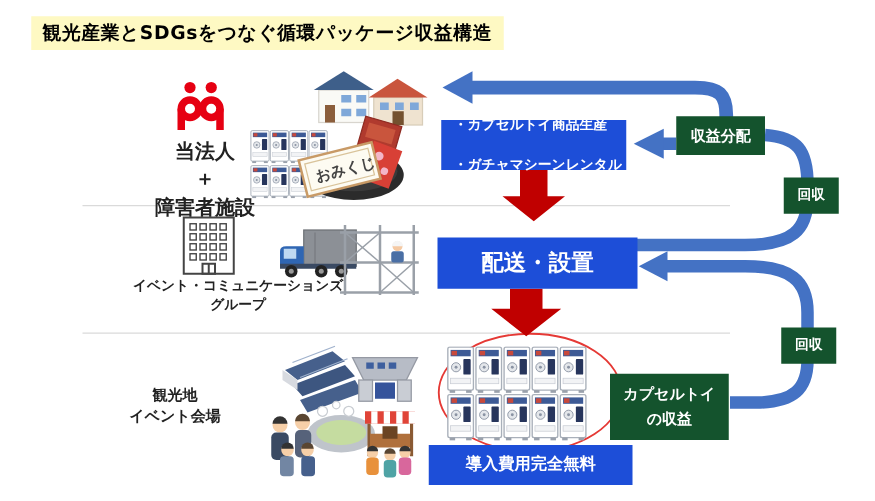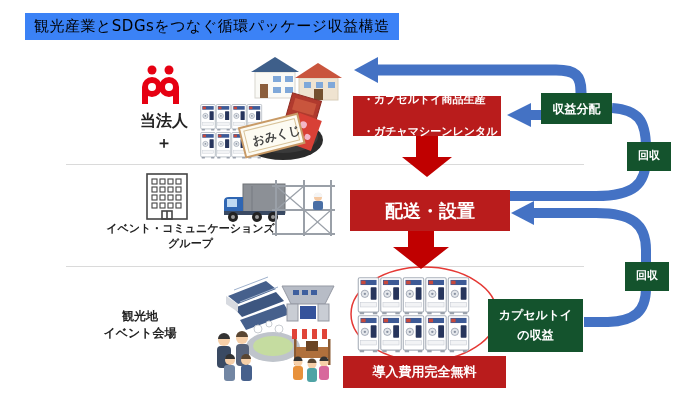--- a/index.html
+++ b/index.html
@@ -3,34 +3,34 @@
 <meta charset="utf-8">
 <style>
   html,body { margin:0; padding:0; background:#fff; }
   .stage {
     position:relative; width:700px; height:401px; background:#ffffff;
     font-family:"DejaVu Sans","Liberation Sans",sans-serif; overflow:hidden;
   }
   .layer { position:absolute; left:0; top:0; z-index:1; }
   .title {
     position:absolute; left:25px; top:13px; z-index:3;
-    background:#3b82f6; color:#000; font-weight:normal; font-size:15px;
+    background:#fef9c3; color:#000; font-weight:bold; font-size:15px;
     padding:4px 9px; letter-spacing:0.5px; white-space:nowrap;
   }
   .label {
     position:absolute; z-index:2; font-weight:bold; color:#222;
     text-align:center; line-height:1.4;
   }
   .label div { display:block; }
   .flowbox {
     position:absolute; z-index:2; color:#fff; font-weight:bold;
     display:flex; flex-direction:column; align-items:center; justify-content:center;
     text-align:center; line-height:1.5;
   }
-  .redbox  { background:#b91c1c;gap:16px; }
+  .redbox  { background:#1d4ed8;gap:16px; }
   .bluebox { background:#14532d; }
   .production-box   { left:353px; top:96px;  width:148px; height:40px; font-size:11px; align-items:flex-start; padding-left:10px; box-sizing:border-box; text-align:left; }
   .revenue-share-box{ left:541px; top:93px;  width:71px;  height:31px; font-size:12px; }
   .collection-top-box    { left:627px; top:142px; width:44px; height:29px; font-size:11px; }
   .delivery-box     { left:350px; top:190px; width:160px; height:41px; font-size:18px; }
   .collection-bottom-box { left:625px; top:262px; width:44px; height:29px; font-size:11px; }
   .capsule-revenue-box   { left:488px; top:299px; width:95px; height:53px; font-size:12px; line-height:1.6; }
   .free-install-box { left:343px; top:356px; width:163px; height:32px; font-size:13px; }
   .corp-label    { left:108px; top:110px; width:112px; font-size:16px; }
   .company-label { left:88px;  top:221px; width:205px; font-size:11px; }
@@ -271,20 +271,21 @@
       <polygon points="416,135 438,135 438,157 452,157 427,177 402,157 416,157" fill="#C00000"></polygon>
       <polygon points="408,231 434,231 434,247 449,247 421,269 393,247 408,247" fill="#C00000"></polygon>
     </g>
   </svg>
 
   <div class="title">観光産業とSDGsをつなぐ循環パッケージ収益構造</div>
 
   <div class="label corp-label">
     <div>当法人</div>
     <div>＋</div>
+    <div>障害者施設</div>
   </div>
 
   <div class="label company-label">
     <div>イベント・コミュニケーションズ</div>
     <div>グループ</div>
   </div>
 
   <div class="label venue-label">
     <div>観光地</div>
     <div>イベント会場</div>

